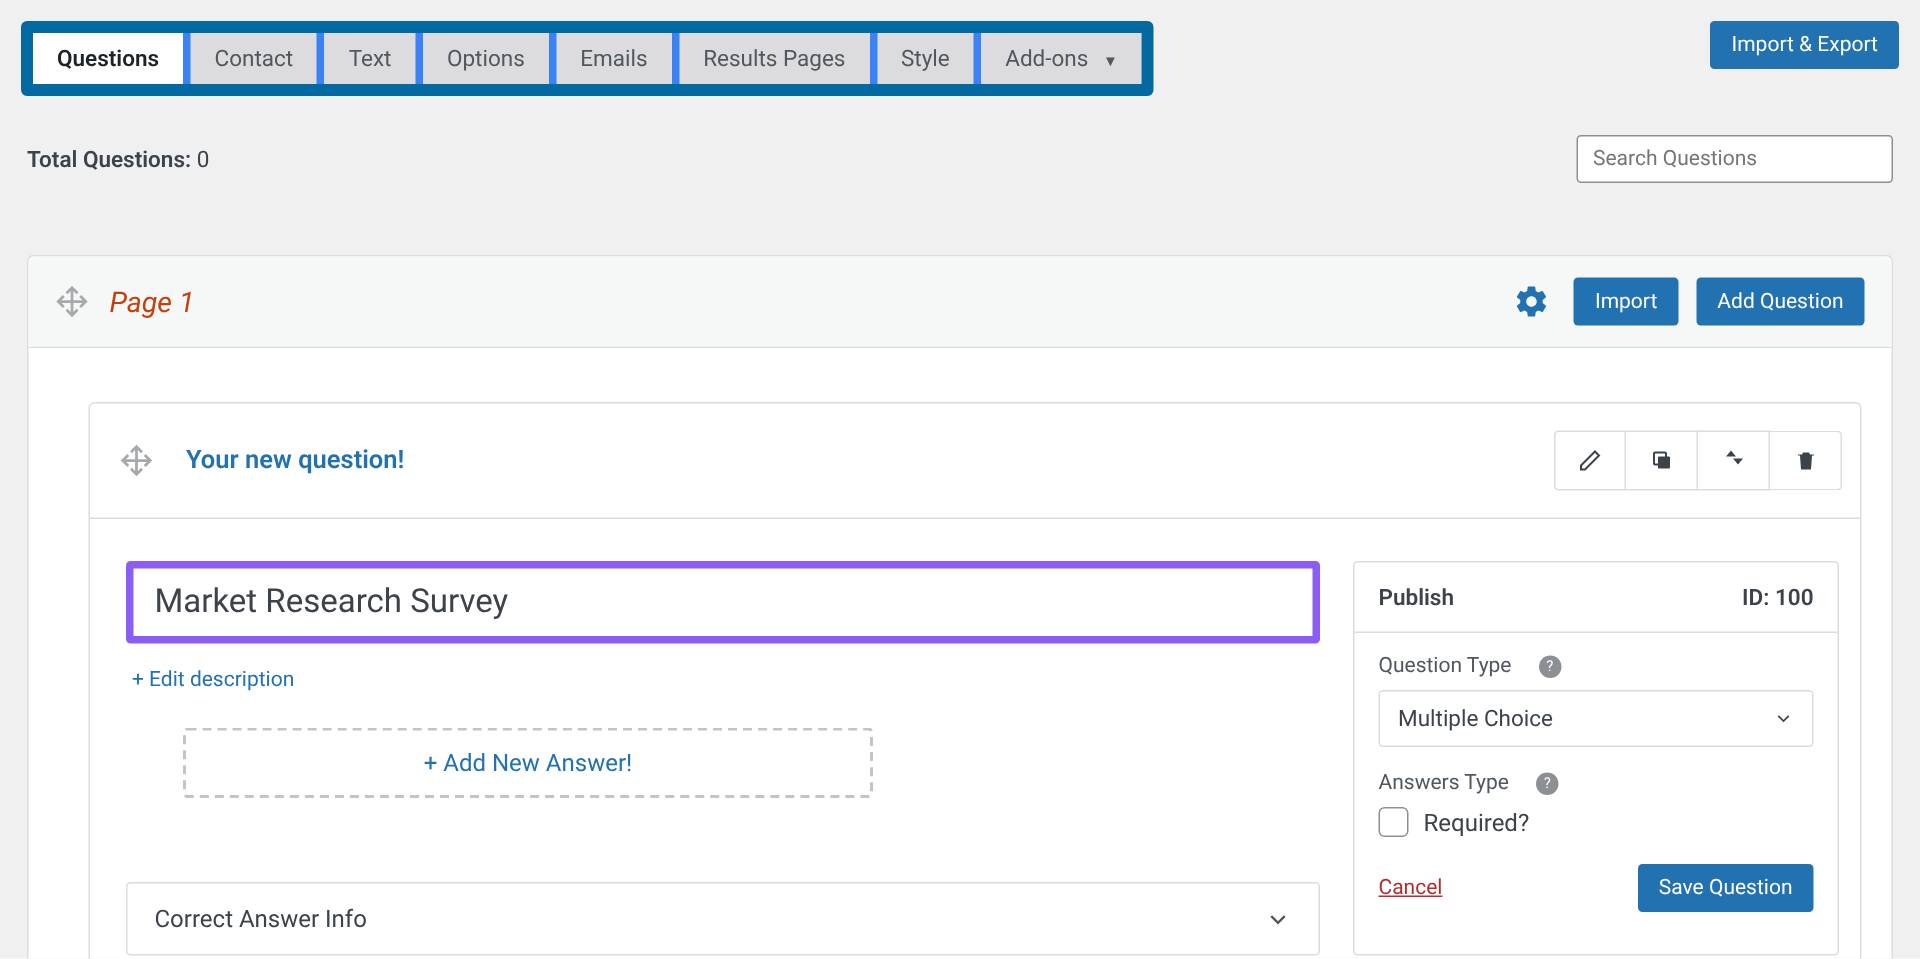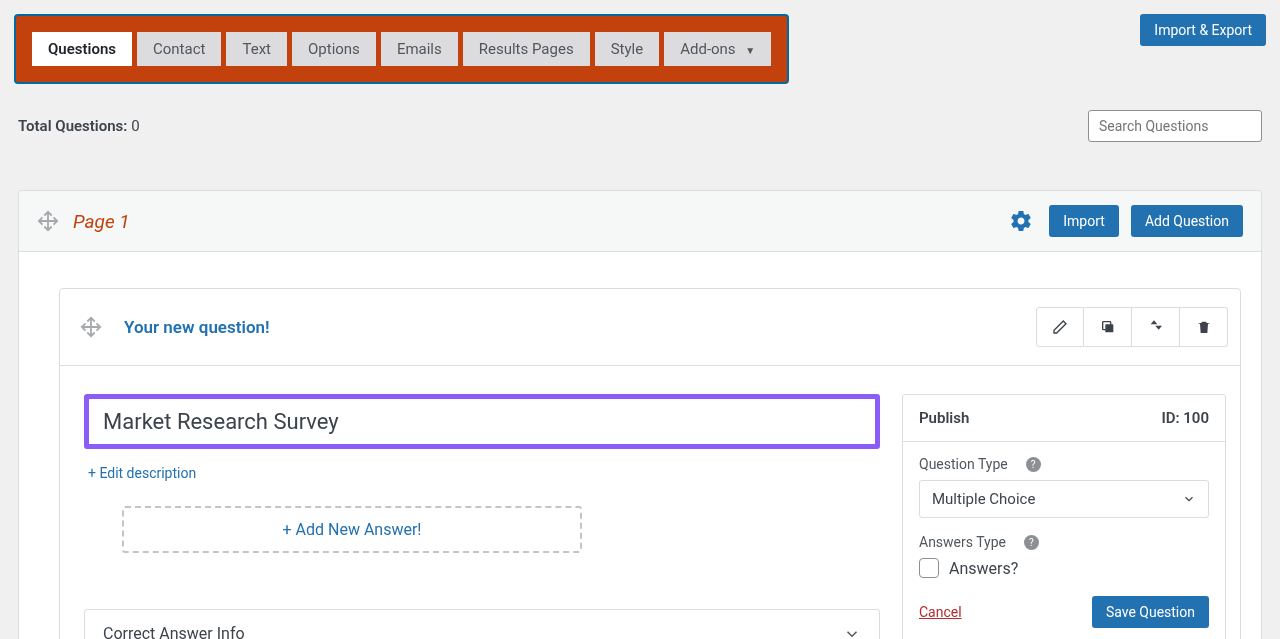--- a/index.html
+++ b/index.html
@@ -1,31 +1,31 @@
 <!DOCTYPE html>
 <html><head>
 <meta charset="utf-8">
 <style>
   * { box-sizing: border-box; margin: 0; padding: 0; }
   body { font-family: -apple-system, BlinkMacSystemFont, "Segoe UI", Roboto, sans-serif; background: #f0f0f1; color: #3c434a; width: 1280px; height: 639px; overflow: hidden; }
 
   .topbar { display: flex; justify-content: space-between; align-items: flex-start; padding: 14px 14px 0 14px; }
-  .tabs-highlight { border: 2px solid #0369a1; border-radius: 4px; padding: 16px; background: #c2410c; display: inline-flex; }
+  .tabs-highlight { border: 8px solid #0369a1; border-radius: 4px; padding: 0; background: #3b82f6; display: inline-flex; }
   .tabs { display: flex; gap: 0; }
   .tab { padding: 8px 16px; background: #dcdcde; color: #50575e; font-size: 15px; margin-right: 5px; cursor: pointer; border: none; font-family: inherit; }
   .tab:last-child { margin-right: 0; }
   .tab.active { background: #fff; color: #1d2327; font-weight: 600; }
   .tab .caret { margin-left: 6px; font-size: 10px; color: #50575e; }
 
   .btn-primary { background: #2271b1; color: #fff; border: none; padding: 8px 14px; font-size: 14px; border-radius: 3px; cursor: pointer; font-family: inherit; }
 
   .subbar { display: flex; justify-content: space-between; align-items: center; padding: 26px 18px 10px 18px; }
   .total-q { font-size: 15px; color: #3c434a; }
   .total-q strong { font-weight: 600; }
-  .search-input { width: 174px; padding: 7px 10px; border: 1px solid #8c8f94; border-radius: 3px; font-size: 14px; font-family: inherit; }
+  .search-input { width: 211px; padding: 7px 10px; border: 1px solid #8c8f94; border-radius: 3px; font-size: 14px; font-family: inherit; }
 
   .page-panel { margin: 38px 18px 0 18px; background: #fff; border: 1px solid #dcdcde; border-radius: 4px; }
   .page-header { display: flex; justify-content: space-between; align-items: center; padding: 14px 18px; background: #f6f7f7; border-bottom: 1px solid #dcdcde; border-radius: 4px 4px 0 0; }
   .page-header-left { display: flex; align-items: center; gap: 14px; }
   .drag-handle { color: #a7aaad; width: 22px; height: 22px; display: flex; align-items: center; justify-content: center; }
   .page-title { color: #c2410c; font-style: italic; font-size: 19px; font-weight: 400; }
   .page-header-right { display: flex; align-items: flex-start; gap: 12px; }
   .gear-btn { color: #2271b1; background: none; border: none; cursor: pointer; padding: 4px; }
 
   .question-card { margin: 36px 20px 0 40px; background: #fff; border: 1px solid #dcdcde; border-radius: 4px; }
@@ -187,21 +187,21 @@
               </svg>
           </div>
 
           <div class="field-label">
             <span>Answers Type</span>
             <span class="help-circ">?</span>
           </div>
 
           <div class="req-row">
             <span class="req-check"></span>
-            <span>Answers?</span>
+            <span>Required?</span>
           </div>
         </div>
         <div class="side-footer">
           <span class="cancel-link">Cancel</span>
           <button class="btn-primary">Save Question</button>
         </div>
       </div>
     </div>
   </div>
 </div>

